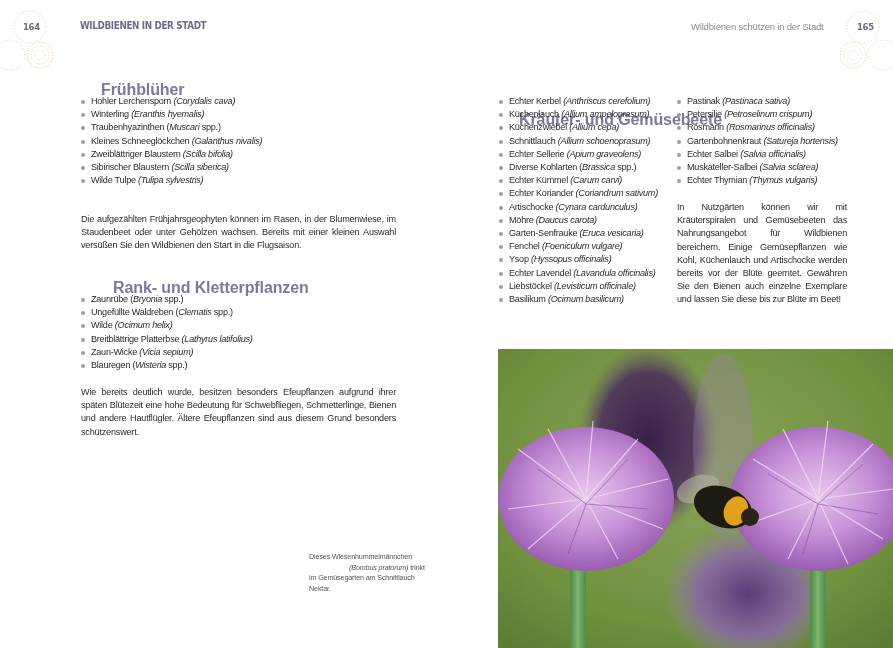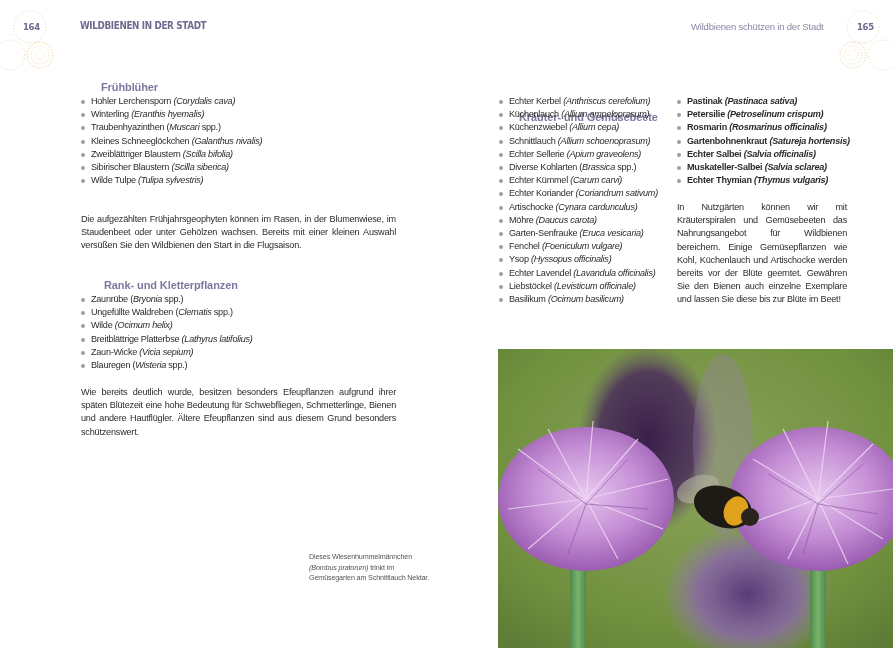--- a/index.html
+++ b/index.html
@@ -18,40 +18,40 @@
     font-family: "DejaVu Sans", sans-serif; font-weight: bold; font-size: 10px;
     color: #6e6a8e; letter-spacing: -0.4px; transform: scaleX(0.88); transform-origin: left center;
   }
   .running-head-right {
     position: absolute; left: 691px; top: 21px;
     font-family: "Liberation Sans", sans-serif; font-size: 9.5px; color: #8a87a3; letter-spacing: -0.2px;
   }
 
   h3.sec {
     position: absolute; font-family: "Liberation Sans", sans-serif; font-weight: bold;
-    font-size: 11px; color: #7c79a0; letter-spacing: -0.1px; padding-left: 20px;
+    font-size: 16px; color: #7c79a0; letter-spacing: -0.1px; padding-left: 20px;
   }
   ul.plist { position: absolute; list-style: none; }
   ul.plist li {
     font-size: 9.1px; line-height: 13.2px; color: #2b2b2b; white-space: nowrap; letter-spacing: -0.25px;
     position: relative; padding-left: 10px;
   }
   ul.plist li::before {
     content: ""; position: absolute; left: 0; top: 5px; width: 4px; height: 4px; border-radius: 50%; background: #9e9e9e;
   }
   ul.plist li .lat { font-style: italic; }
 
   p.body {
     position: absolute; font-size: 9.1px; line-height: 13.2px; color: #2b2b2b; text-align: justify; letter-spacing: -0.2px;
   }
   p.caption {
     position: absolute; left: 309px; top: 552px; width: 125px;
     font-size: 7.2px; line-height: 10.6px; color: #555; letter-spacing: -0.15px;
   }
-  p.caption .lat { font-style: italic; }
+  p.caption .lat { font-style: italic; margin-left: 40px; }
 
   .photo { position: absolute; left: 498px; top: 349px; width: 395px; height: 299px; overflow: hidden; }
   .photo svg { display: block; }
 </style>
 </head>
 <body>
 
 <div class="deco" style="left:0;top:0;">
   <svg width="60" height="80" viewBox="0 0 60 80">
     <circle cx="30" cy="27" r="16" fill="none" stroke="#efd3a6" stroke-width="1" stroke-dasharray="1 2.2"></circle>
@@ -81,21 +81,21 @@
     <li><span>Hohler Lerchensporn</span> <span class="lat">(Corydalis cava)</span></li>
     <li><span>Winterling</span> <span class="lat">(Eranthis hyemalis)</span></li>
     <li><span>Traubenhyazinthen (</span><span class="lat">Muscari</span><span> spp.)</span></li>
     <li><span>Kleines Schneeglöckchen</span> <span class="lat">(Galanthus nivalis)</span></li>
     <li><span>Zweiblättriger Blaustern</span> <span class="lat">(Scilla bifolia)</span></li>
     <li><span>Sibirischer Blaustern</span> <span class="lat">(Scilla siberica)</span></li>
     <li><span>Wilde Tulpe</span> <span class="lat">(Tulipa sylvestris)</span></li>
   </ul>
 <p class="body" style="left:81px;top:213px;width:315px;">Die aufgezählten Frühjahrsgeophyten können im Rasen, in der Blumenwiese, im Staudenbeet oder unter Gehölzen wachsen. Bereits mit einer kleinen Auswahl versüßen Sie den Wildbienen den Start in die Flugsaison.</p>
 
-<h3 class="sec" style="left:84px;top:279px;">Rank- und Kletterpflanzen</h3>
+<h3 class="sec" style="left:93px;top:279px;">Rank- und Kletterpflanzen</h3>
 <ul class="plist" id="list-rk" style="left:81px;top:293px;">
     <li><span>Zaunrübe (</span><span class="lat">Bryonia</span><span> spp.)</span></li>
     <li><span>Ungefüllte Waldreben (</span><span class="lat">Clematis</span><span> spp.)</span></li>
     <li><span>Wilde</span> <span class="lat">(Ocimum helix)</span></li>
     <li><span>Breitblättrige Platterbse</span> <span class="lat">(Lathyrus latifolius)</span></li>
     <li><span>Zaun-Wicke</span> <span class="lat">(Vicia sepium)</span></li>
     <li><span>Blauregen (</span><span class="lat">Wisteria</span><span> spp.)</span></li>
   </ul>
 <p class="body" style="left:81px;top:386px;width:315px;">Wie bereits deutlich wurde, besitzen besonders Efeupflanzen aufgrund ihrer späten Blütezeit eine hohe Bedeutung für Schwebfliegen, Schmetterlinge, Bienen und andere Hautflügler. Ältere Efeupflanzen sind aus diesem Grund besonders schützenswert.</p>
 
@@ -115,21 +115,21 @@
     <li><span>Echter Koriander</span> <span class="lat">(Coriandrum sativum)</span></li>
     <li><span>Artischocke</span> <span class="lat">(Cynara cardunculus)</span></li>
     <li><span>Möhre</span> <span class="lat">(Daucus carota)</span></li>
     <li><span>Garten-Senfrauke</span> <span class="lat">(Eruca vesicaria)</span></li>
     <li><span>Fenchel</span> <span class="lat">(Foeniculum vulgare)</span></li>
     <li><span>Ysop</span> <span class="lat">(Hyssopus officinalis)</span></li>
     <li><span>Echter Lavendel</span> <span class="lat">(Lavandula officinalis)</span></li>
     <li><span>Liebstöckel</span> <span class="lat">(Levisticum officinale)</span></li>
     <li><span>Basilikum</span> <span class="lat">(Ocimum basilicum)</span></li>
   </ul>
-<ul class="plist" id="list-k2" style="left:677px;top:95px;font-weight:bold;">
+<ul class="plist" id="list-k2" style="left:677px;top:95px;">
     <li><span>Pastinak</span> <span class="lat">(Pastinaca sativa)</span></li>
     <li><span>Petersilie</span> <span class="lat">(Petroselinum crispum)</span></li>
     <li><span>Rosmarin</span> <span class="lat">(Rosmarinus officinalis)</span></li>
     <li><span>Gartenbohnenkraut</span> <span class="lat">(Satureja hortensis)</span></li>
     <li><span>Echter Salbei</span> <span class="lat">(Salvia officinalis)</span></li>
     <li><span>Muskateller-Salbei</span> <span class="lat">(Salvia sclarea)</span></li>
     <li><span>Echter Thymian</span> <span class="lat">(Thymus vulgaris)</span></li>
   </ul>
 <p class="body" style="left:677px;top:201px;width:170px;">In Nutzgärten können wir mit Kräuterspiralen und Gemüsebeeten das Nahrungsangebot für Wildbienen bereichern. Einige Gemüsepflanzen wie Kohl, Küchenlauch und Artischocke werden bereits vor der Blüte geerntet. Gewähren Sie den Bienen auch einzelne Exemplare und lassen Sie diese bis zur Blüte im Beet!</p>
 

